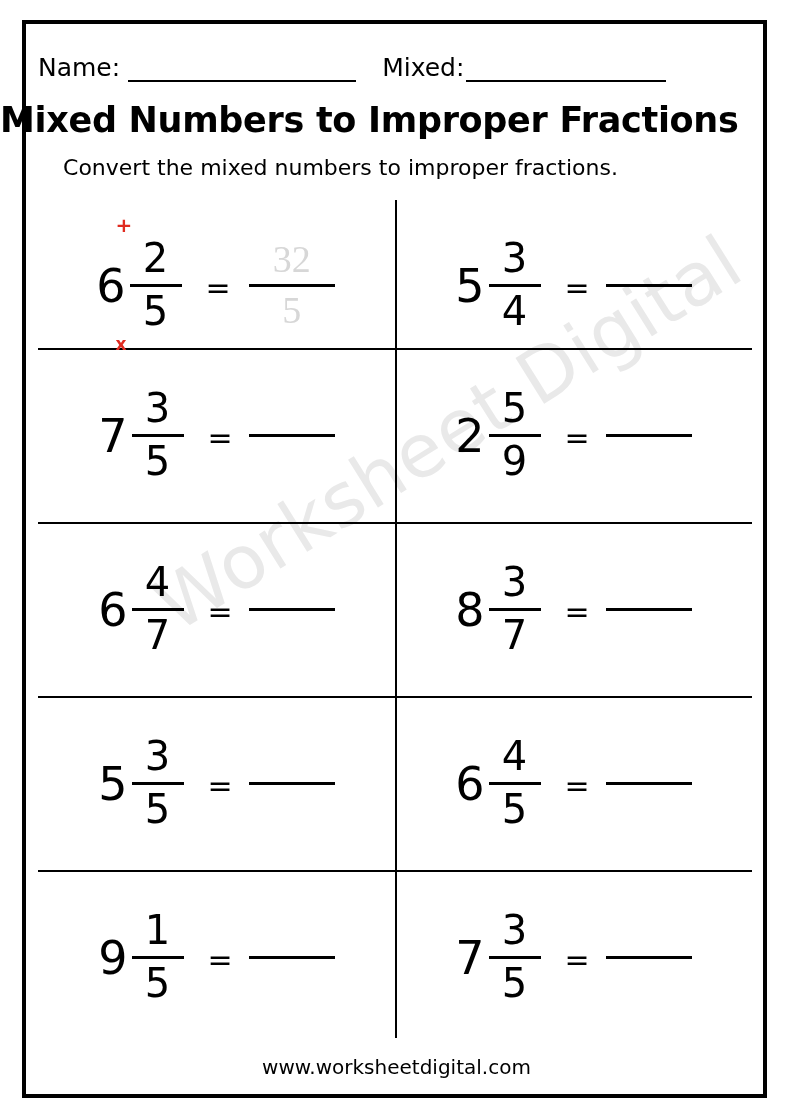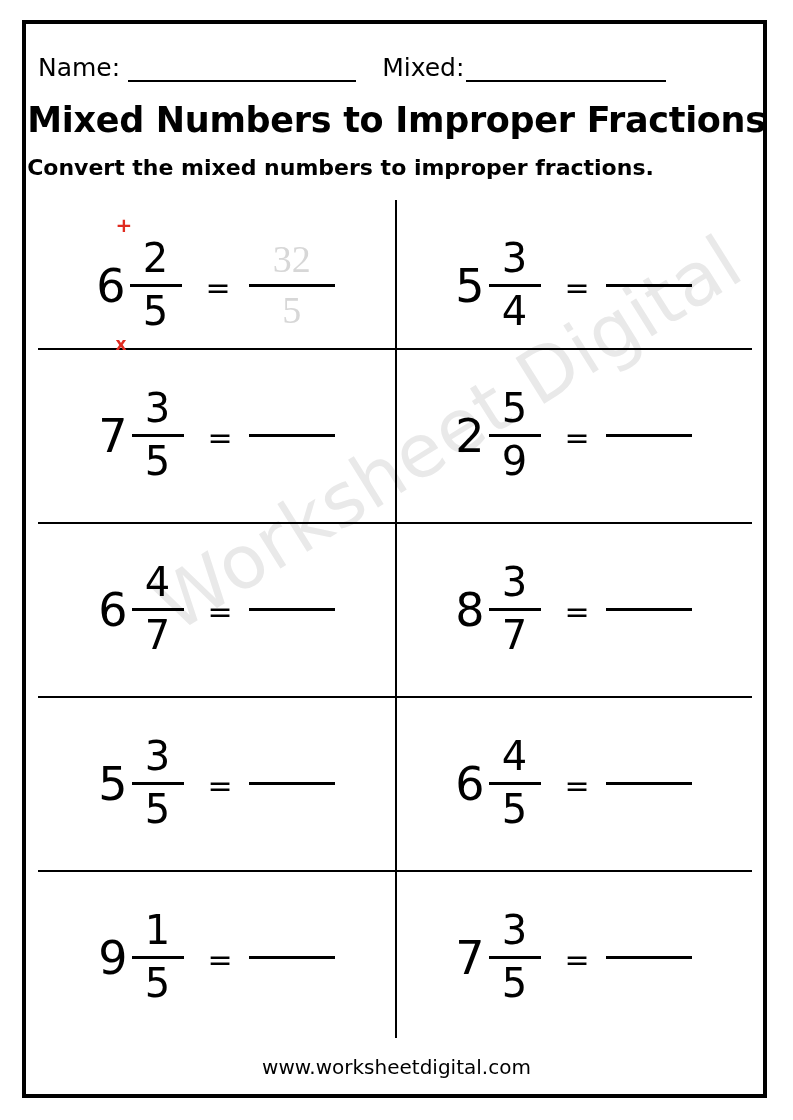--- a/index.html
+++ b/index.html
@@ -70,33 +70,31 @@
   }
   .line-name { width: 228px; margin-left: 8px; }
   .line-date { width: 200px; margin-left: 2px; }
   .spacer-md { width: 26px; }
 
   .title {
     position: absolute;
     left: 0;
     top: 100px;
     width: 793px;
-    text-align: center;
     font-size: 35px;
     font-weight: bold;
     letter-spacing: -0.3px;
   }
   .subtitle {
     position: absolute;
     left: 0;
     top: 155px;
     width: 681px;
     text-align: center;
     font-size: 22px;
-    font-weight: bold;
   }
 
   
   .grid {
     position: absolute;
     left: 38px;
     top: 200px;
     width: 714px;
     height: 838px;
   }

